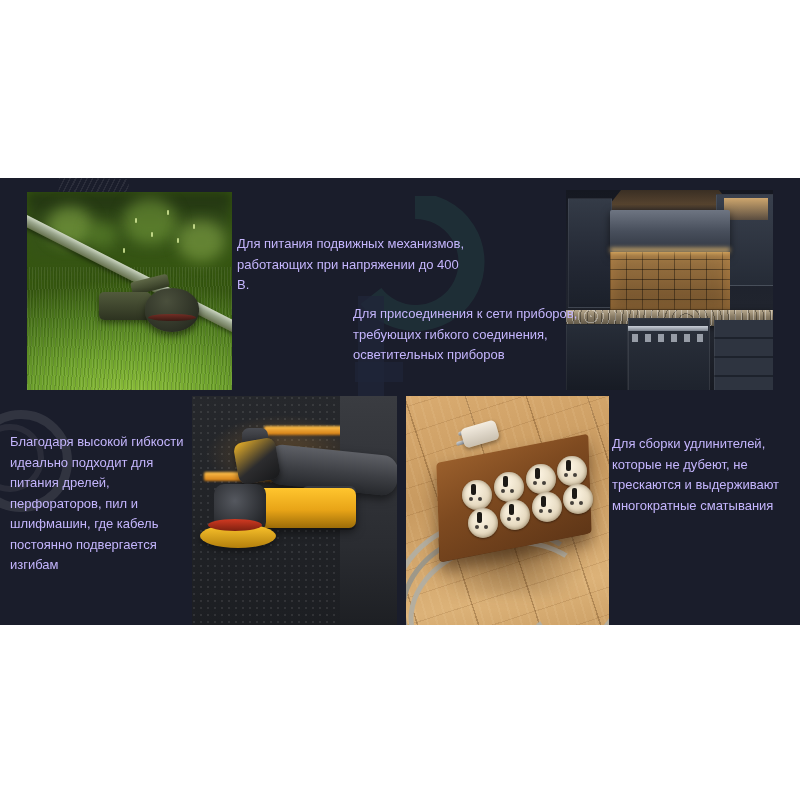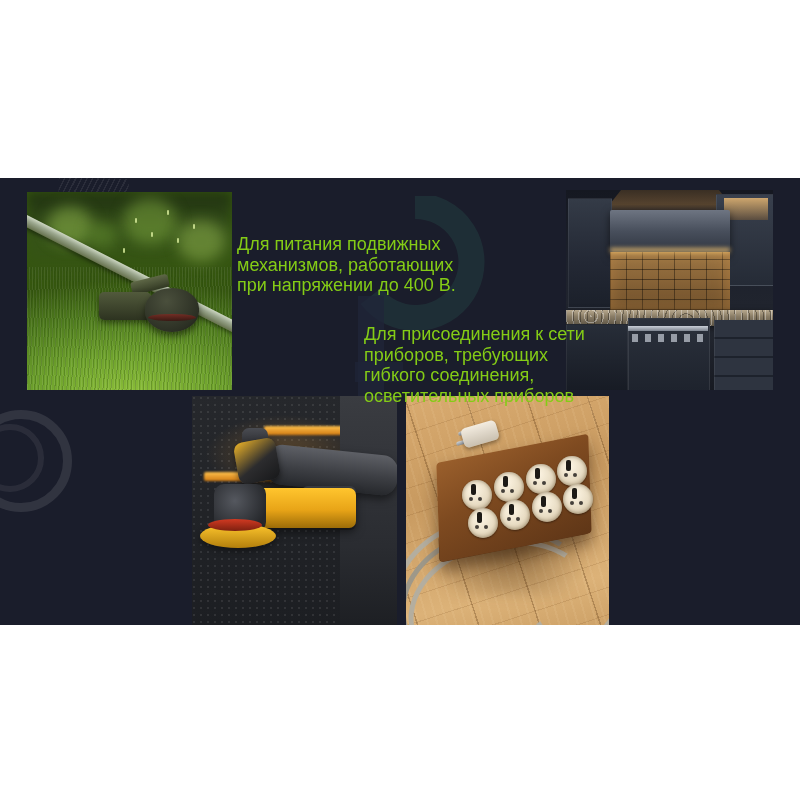--- a/index.html
+++ b/index.html
@@ -194,23 +194,23 @@
   .c3{left:2px;top:144px;width:182px;height:134px;transform:rotate(-9deg);border-color:#b4ae9f transparent transparent #b4ae9f;}
   .st-cable-r{position:absolute;left:120px;top:120px;width:90px;height:120px;
     border:5px solid #a9a396;border-radius:50%;border-color:transparent #b4ae9f #b4ae9f transparent;transform:rotate(8deg);}
 
   
   .title{
     position:absolute;left:270px;top:18px;width:300px;
     font-size:23px;font-weight:300;letter-spacing:.4px;color:#c5c9d3;
     white-space:nowrap;
   }
-  .para{position:absolute;font-size:18px;line-height:20.5px;color:#84cc16;font-weight:400;}
+  .para{position:absolute;font-size:13px;line-height:20.5px;color:#c4b5fd;font-weight:400;}
   .p-1{left:237px;top:56px;width:230px;}
-  .p-2{left:364px;top:126px;width:230px;margin-top:20px;}
+  .p-2{left:353px;top:126px;width:230px;}
   .p-3{left:10px;top:254px;width:180px;}
   .p-4{left:612px;top:256px;width:180px;}
 </style>
 </head>
 <body>
 
 <div class="slide">
 
   <div class="hatch hatch-a"></div>
   <div class="hatch hatch-b"></div>
@@ -306,14 +306,16 @@
     <div class="st-sock" style="left:151px;top:60px;"></div>
     <div class="st-sock" style="left:62px;top:112px;"></div>
     <div class="st-sock" style="left:94px;top:104px;"></div>
     <div class="st-sock" style="left:126px;top:96px;"></div>
     <div class="st-sock" style="left:157px;top:88px;"></div>
   </div>
 
 
   <div class="para p-1">Для питания подвижных механизмов, работающих при напряжении до 400 В.</div>
   <div class="para p-2">Для присоединения к сети приборов, требующих гибкого соединения, осветительных приборов</div>
+  <div class="para p-3">Благодаря высокой гибкости идеально подходит для питания дрелей, перфораторов, пил и шлифмашин, где кабель постоянно подвергается изгибам</div>
+  <div class="para p-4">Для сборки удлинителей, которые не дубеют, не трескаются и выдерживают многократные сматывания</div>
 
 </div>
 
 </body></html>

